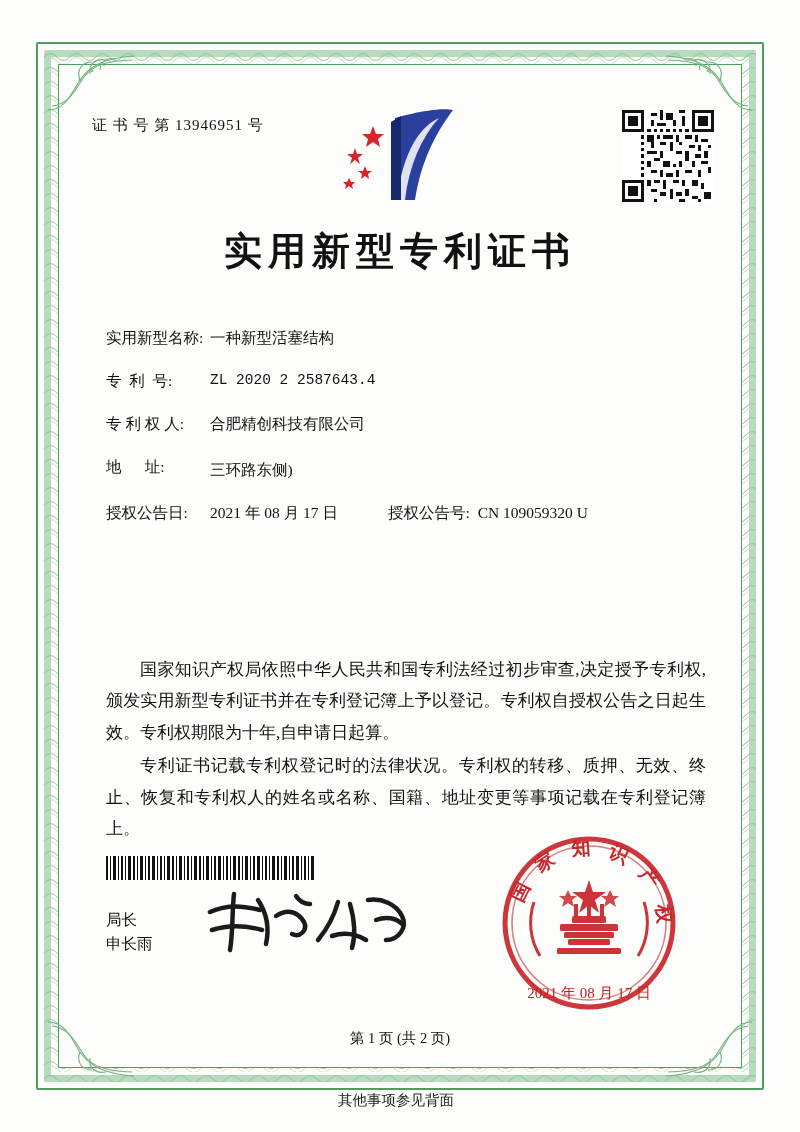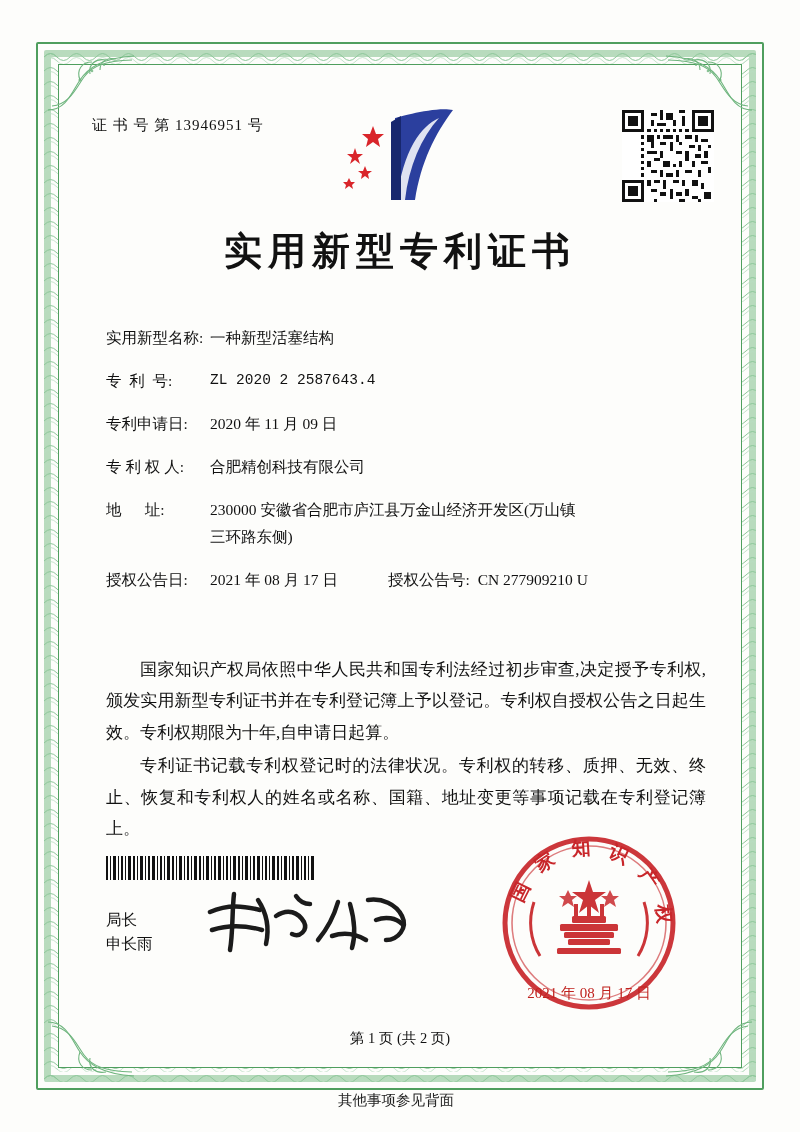--- a/index.html
+++ b/index.html
@@ -419,44 +419,39 @@
         <div class="field-label">实用新型名称:</div>
         <div class="field-value">一种新型活塞结构</div>
       </div>
 
 
       <div class="field-row">
         <div class="field-label">专  利  号:</div>
         <div class="field-value mono">ZL 2020 2 2587643.4</div>
       </div>
 
-      <div class="field-row">
-        <div class="field-label">专利申请日:</div>
-        <div class="field-value">2020 年 11 月 09 日</div>
-      </div>
 
       <div class="field-row">
         <div class="field-label">专 利 权 人:</div>
         <div class="field-value">合肥精创科技有限公司</div>
       </div>
 
       <div class="field-row">
         <div class="field-label">地      址:</div>
         <div class="field-value">
-          <span>230000 安徽省合肥市庐江县万金山经济开发区(万山镇</span>
           <span class="cont">三环路东侧)</span>
         </div>
       </div>
 
       <div class="field-row inline">
         <div class="field-label">授权公告日:</div>
         <div>2021 年 08 月 17 日</div>
         <div class="pair2">
           <div class="lbl">授权公告号:</div>
-          <div>CN 277909210 U</div>
+          <div>CN 109059320 U</div>
         </div>
       </div>
     </div>
 
     <div class="paragraphs">
       <p>国家知识产权局依照中华人民共和国专利法经过初步审查,决定授予专利权,颁发实用新型专利证书并在专利登记簿上予以登记。专利权自授权公告之日起生效。专利权期限为十年,自申请日起算。</p>
       <p>专利证书记载专利权登记时的法律状况。专利权的转移、质押、无效、终止、恢复和专利权人的姓名或名称、国籍、地址变更等事项记载在专利登记簿上。</p>
     </div>
 
     <div class="barcode">

